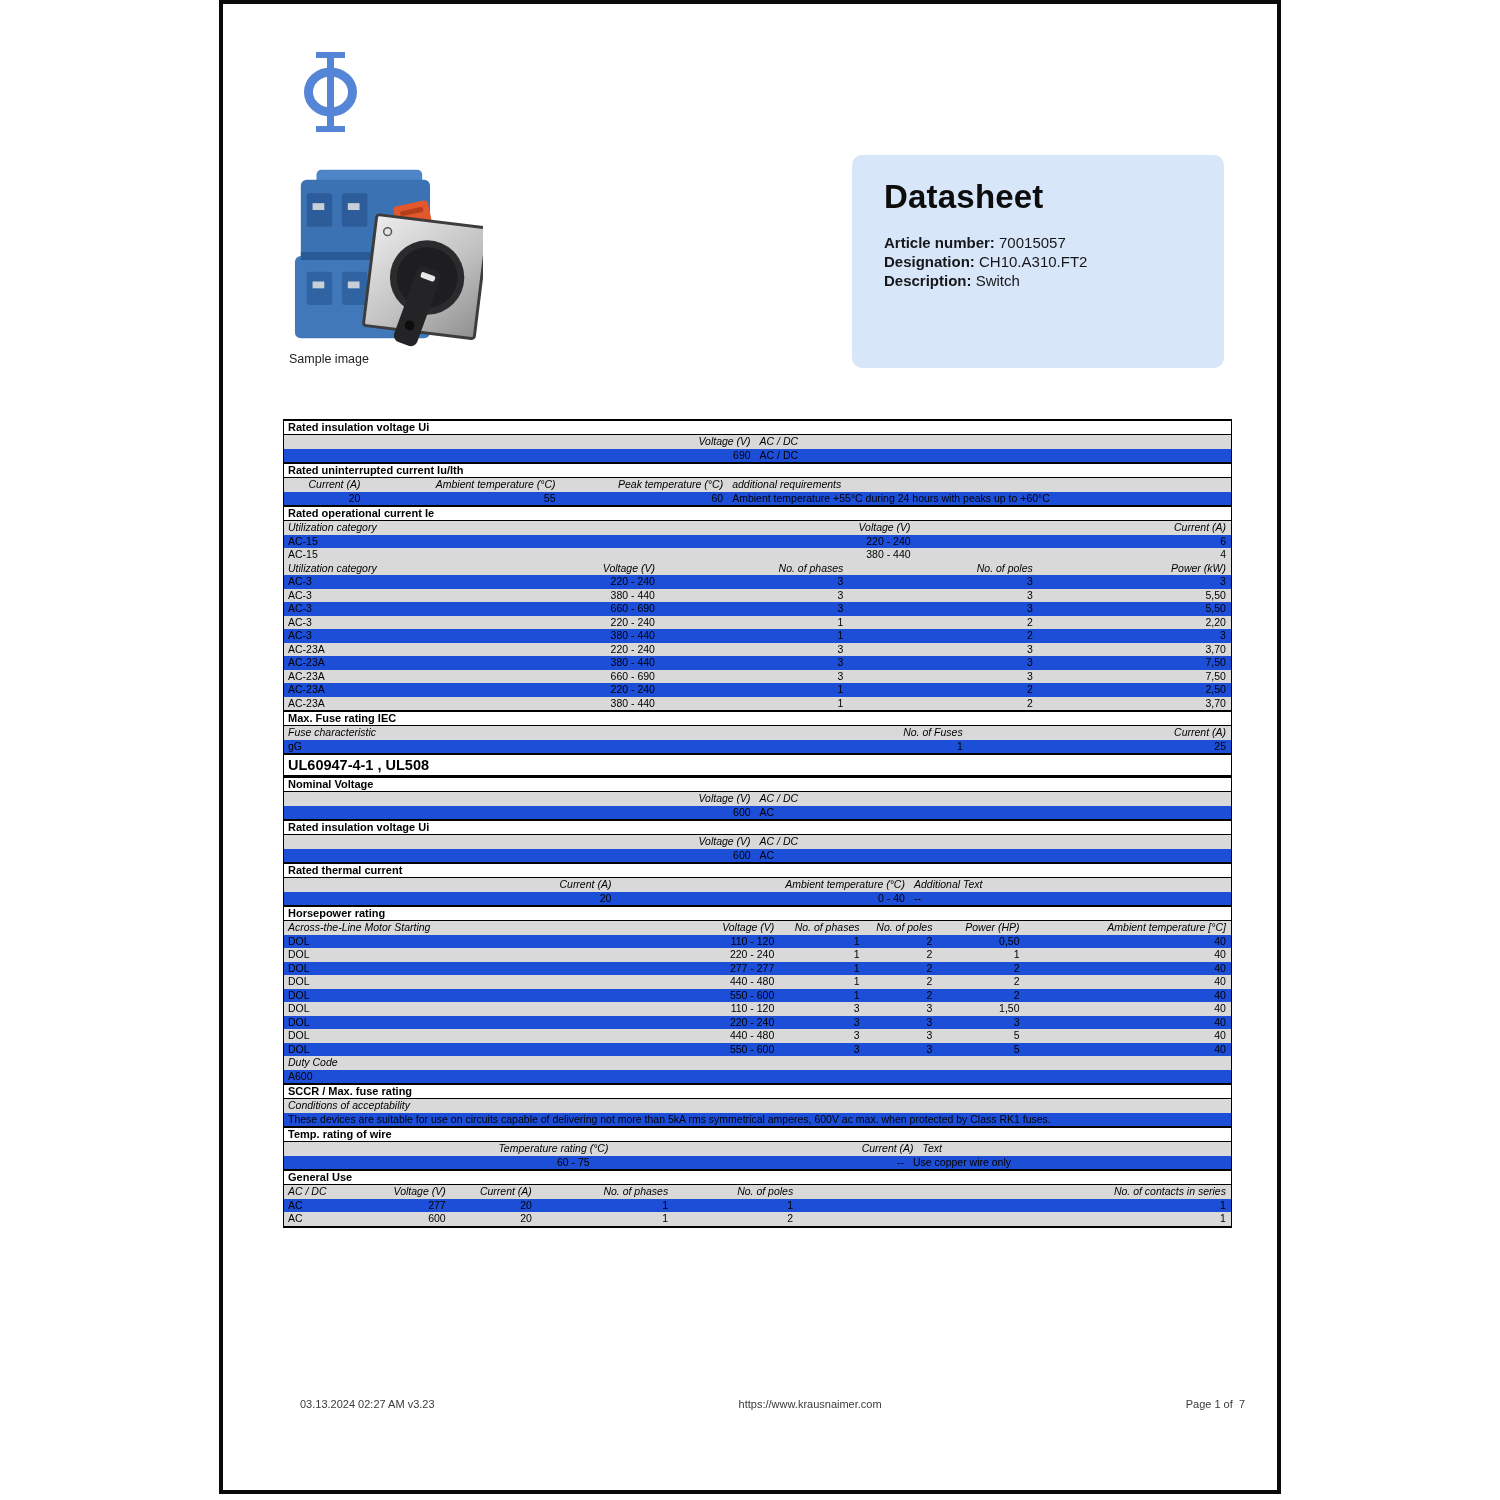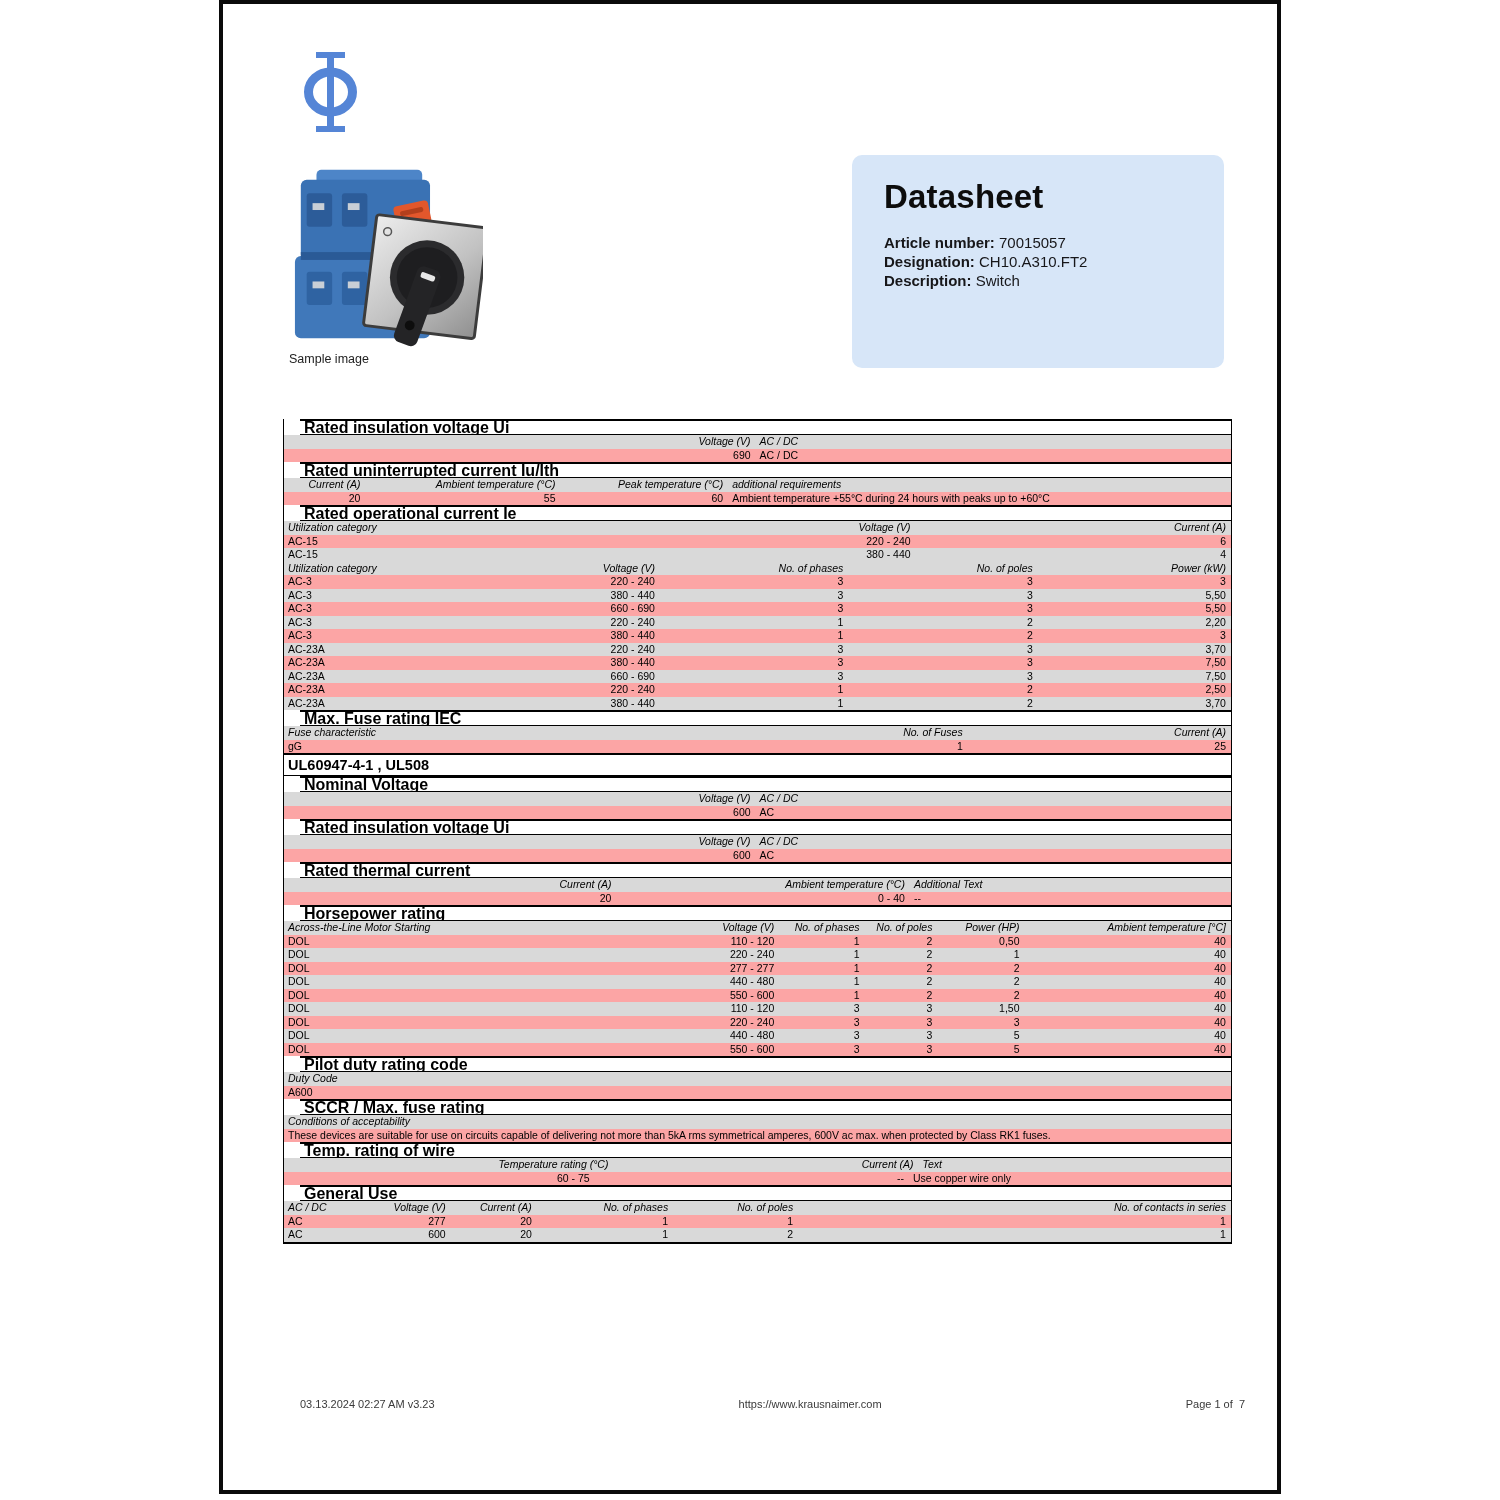--- a/index.html
+++ b/index.html
@@ -39,25 +39,25 @@
     position:absolute;left:60px;top:415px;width:949px;box-sizing:border-box;
     border-left:1.5px solid #000;border-right:1.5px solid #000;border-bottom:2px solid #000;
     font-size:10.5px;background:#fff;
   }
   .t-title{
     height:20px;line-height:20px;font-weight:bold;font-size:14.5px;
     padding-left:4px;border-top:2.5px solid #000;border-bottom:1.5px solid #000;
     background:#fff;white-space:nowrap;overflow:hidden;
   }
   .t-sec{
-    height:13px;line-height:13px;font-weight:bold;font-size:16px;
+    height:13px;line-height:13px;font-weight:bold;font-size:11px;
     padding-left:4px;border-top:2px solid #000;border-bottom:1px solid #000;
-    background:#fff;white-space:nowrap;overflow:hidden;margin-left:16px;
-  }
-  .t-row{height:13.5px;line-height:13.5px;display:flex;background:#fca5a5;}
+    background:#fff;white-space:nowrap;overflow:hidden;
+  }
+  .t-row{height:13.5px;line-height:13.5px;display:flex;background:#1d4ed8;}
   .t-row.hdr{background:#d9d9d9;font-style:italic;}
   .t-row.alt{background:#d9d9d9;}
   .t-cell{
     box-sizing:border-box;white-space:nowrap;overflow:visible;
   }
   .t-cell.al{text-align:left;padding-left:4px;}
   .t-cell.ar{text-align:right;padding-right:5px;}
   
   .footer{
     position:absolute;left:0;top:1394px;width:100%;box-sizing:border-box;
@@ -365,21 +365,20 @@
         <div class="t-cell ar" style="width: 21.8%;">40</div>
       </div>
       <div class="t-row">
         <div class="t-cell al" style="width: 38%;">DOL</div>
         <div class="t-cell ar" style="width: 14.3%;">550 - 600</div>
         <div class="t-cell ar" style="width: 9%;">3</div>
         <div class="t-cell ar" style="width: 7.7%;">3</div>
         <div class="t-cell ar" style="width: 9.2%;">5</div>
         <div class="t-cell ar" style="width: 21.8%;">40</div>
       </div>
-      <div class="t-sec">Pilot duty rating code</div>
       <div class="t-row hdr">
         <div class="t-cell al" style="width: 100%;">Duty Code</div>
       </div>
       <div class="t-row">
         <div class="t-cell al" style="width: 100%;">A600</div>
       </div>
       <div class="t-sec">SCCR / Max. fuse rating</div>
       <div class="t-row hdr">
         <div class="t-cell al" style="width: 100%;">Conditions of acceptability</div>
       </div>

